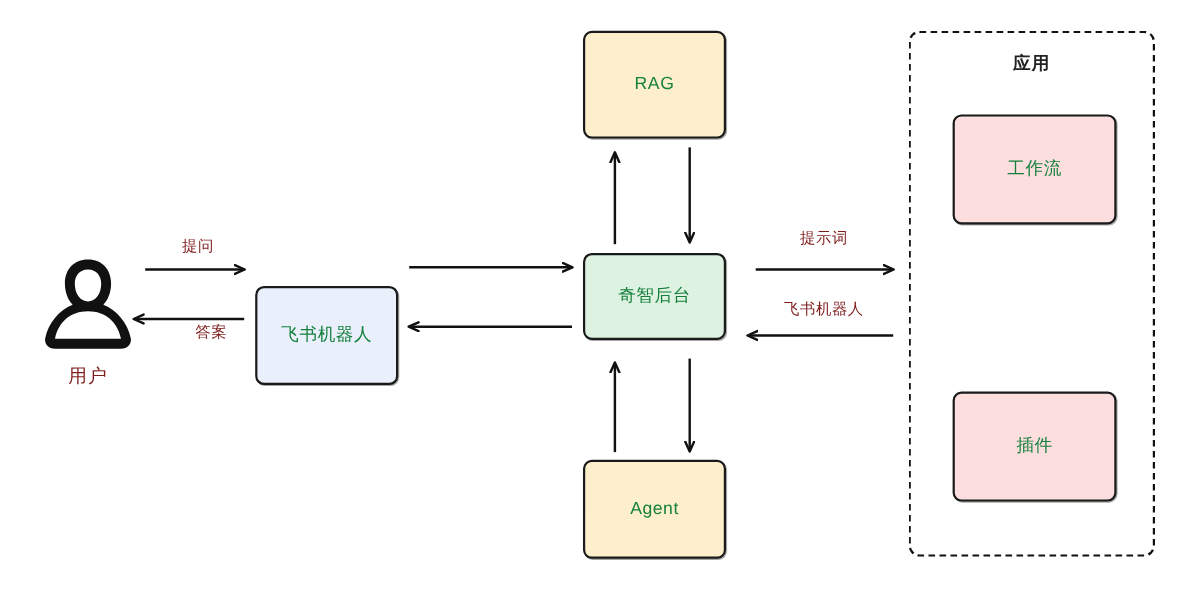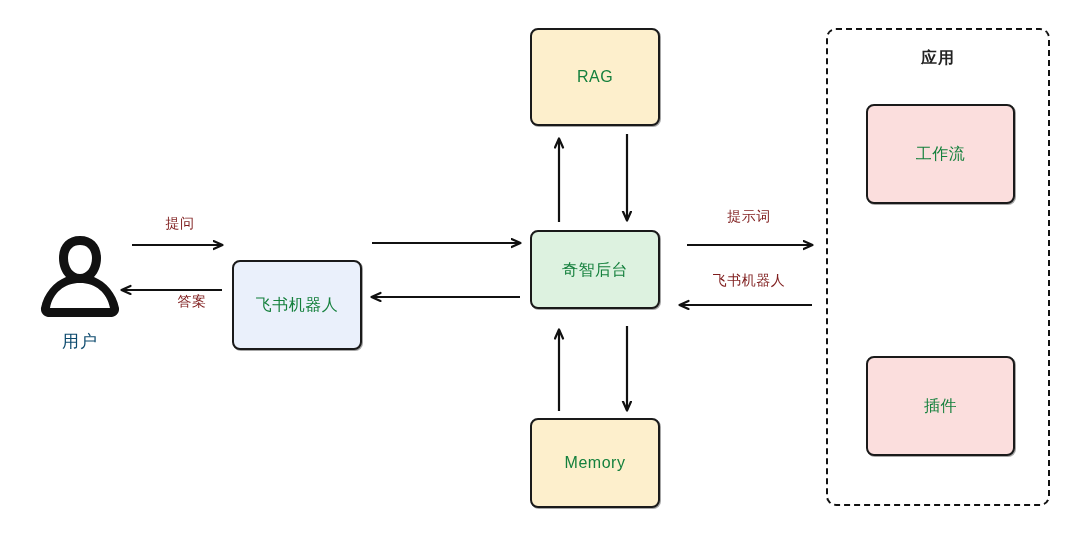--- a/index.html
+++ b/index.html
@@ -91,21 +91,21 @@
     position: absolute;
     left: 32px; top: 228px;
     width: 96px; height: 100px;
   }
   #user-label {
     position: absolute;
     left: 22px; top: 330px;
     width: 116px;
     text-align: center;
     font-size: 17px;
-    color: #0c4a6e;
+    color: #7f1d1d;
     letter-spacing: 1px;
   }
 
   
   #arrows {
     position: absolute;
     left: 0; top: 0;
     width: 1080px; height: 535px;
     pointer-events: none;
   }
@@ -149,21 +149,21 @@
 
   <div class="node" id="node-core">
     <span class="node-label">奇智后台</span>
   </div>
 
   <div class="node" id="node-rag">
     <span class="node-label">RAG</span>
   </div>
 
   <div class="node" id="node-memory">
-    <span class="node-label">Memory</span>
+    <span class="node-label">Agent</span>
   </div>
 
   <div id="app-group"></div>
   <div id="app-group-title">应用</div>
 
   <div class="node app-node" id="app-node-0">
     <span class="node-label">工作流</span>
   </div>
   <div class="node app-node" id="app-node-2">
     <span class="node-label">插件</span>

